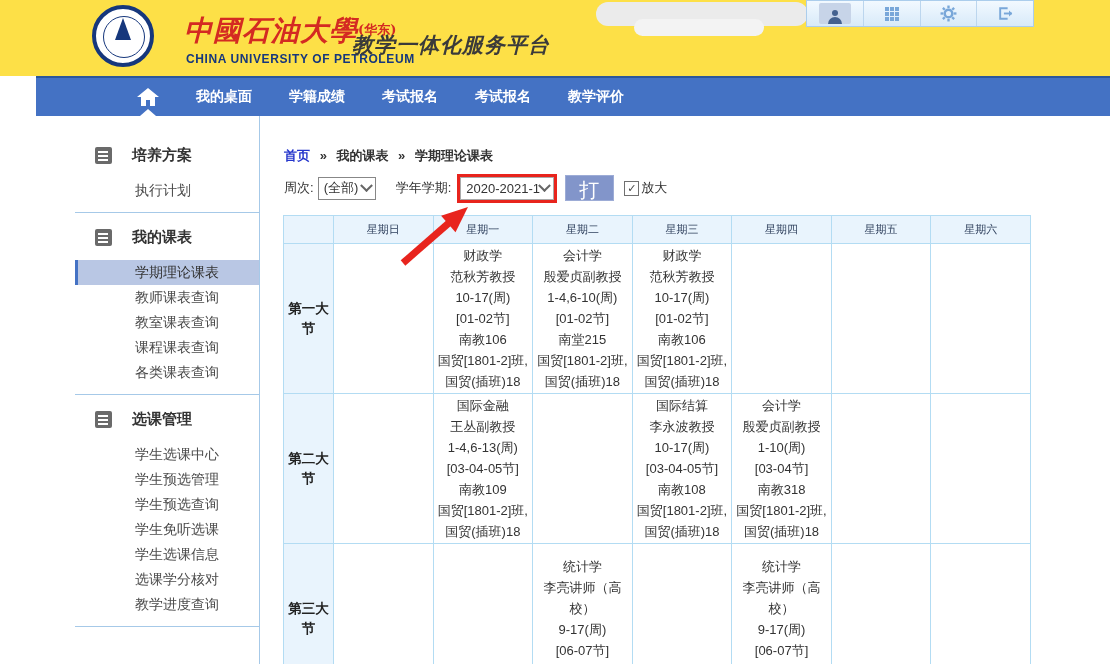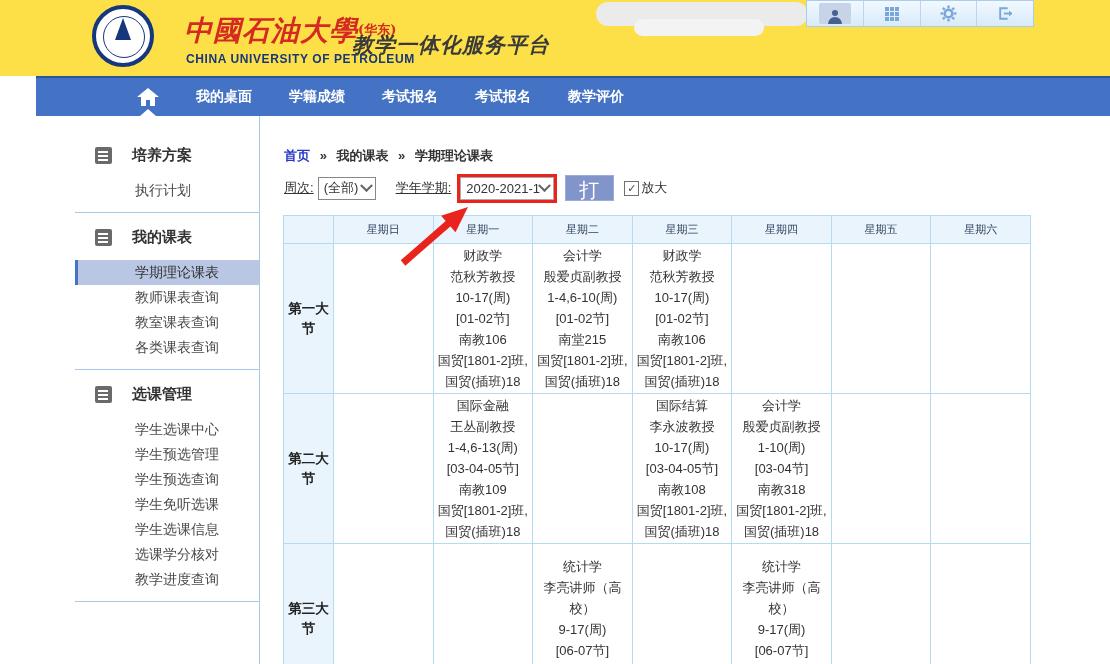--- a/index.html
+++ b/index.html
@@ -70,21 +70,21 @@
   .side-item{height:25px;line-height:25px;padding-left:60px;font-size:14px;color:#4a4a4a;cursor:pointer;}
   .side-item.active{background:var(--active);border-left:3px solid var(--navbar);padding-left:57px;color:#333;}
   .side-sep{border-top:1px solid var(--sep);margin:9px 0;}
 
   
   .breadcrumb{position:absolute;left:284px;top:147px;font-size:13px;font-weight:bold;color:#333;}
   .bc-home{color:var(--link);cursor:pointer;}
   .bc-sep{margin:0 6px;font-weight:bold;}
   .filter-row{position:absolute;left:284px;top:172px;height:32px;display:flex;align-items:center;
       font-size:13px;color:#333;}
-  .flabel{margin-right:4px;text-decoration:underline;}
+  .flabel{margin-right:4px;}
   .sel{display:inline-flex;align-items:center;justify-content:space-between;box-sizing:border-box;
       height:23px;border:1px solid #878787;background:#fff;padding:0 4px 0 5px;font-size:13px;cursor:pointer;}
   .sel-week{width:58px;margin-right:20px;}
   .sel-term{width:94px;border-color:#aaa;}
   .chev{width:7px;height:7px;border-right:2px solid #666;border-bottom:2px solid #666;
       transform:rotate(45deg) translate(-2px,-2px);flex:0 0 auto;}
   .red-box{display:inline-flex;border:3px solid var(--red);margin-left:2px;justify-content:center;}
   .print-btn{margin-left:8px;height:26px;width:49px;background:var(--printbg);color:#fff;
       border:1px solid #9dacd6;font-size:20px;font-family:inherit;cursor:pointer;letter-spacing:1px;}
   .chk-wrap{display:flex;align-items:center;margin-left:10px;cursor:pointer;}
@@ -180,20 +180,21 @@
       </div>
       <div class="side-sep"></div>
       <div class="side-sec-header">
         <span class="doc-icon"></span>
         <span class="side-sec-title">我的课表</span>
       </div>
       <div class="side-items">
         <div class="side-item active">学期理论课表</div>
         <div class="side-item">教师课表查询</div>
         <div class="side-item">教室课表查询</div>
+        <div class="side-item">课程课表查询</div>
         <div class="side-item">各类课表查询</div>
       </div>
       <div class="side-sep"></div>
       <div class="side-sec-header">
         <span class="doc-icon"></span>
         <span class="side-sec-title">选课管理</span>
       </div>
       <div class="side-items">
         <div class="side-item">学生选课中心</div>
         <div class="side-item">学生预选管理</div>

